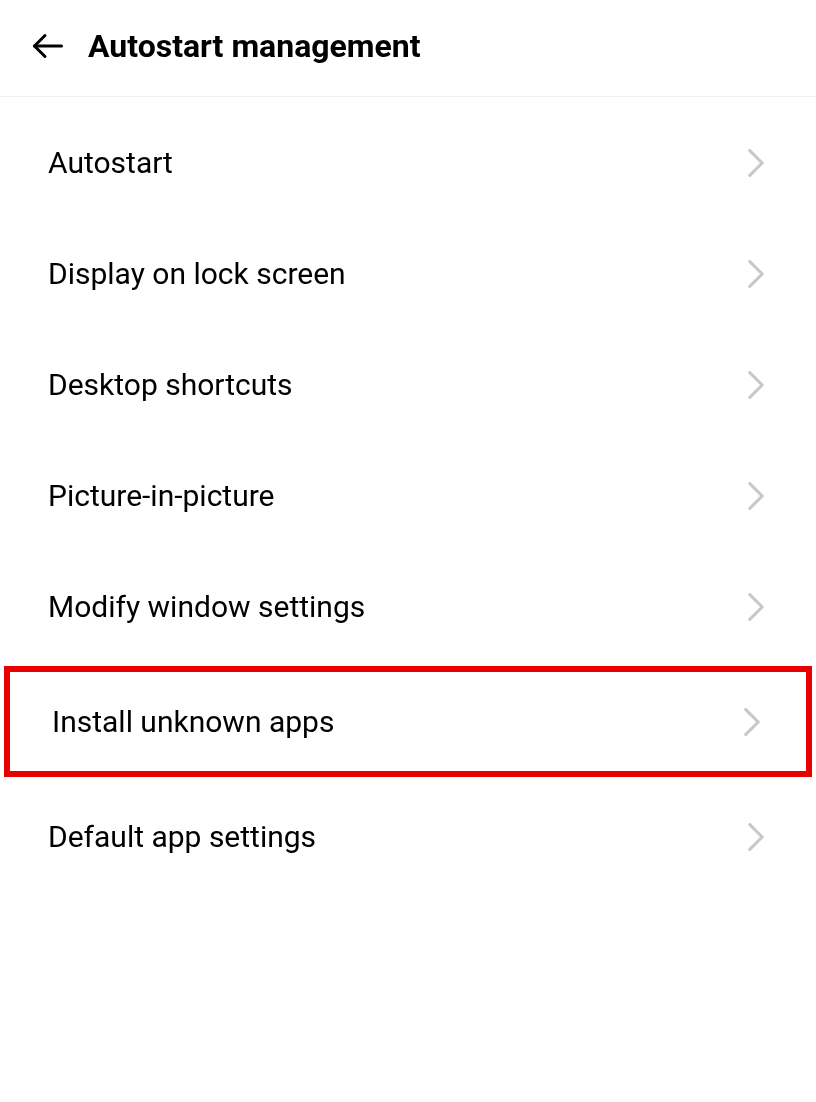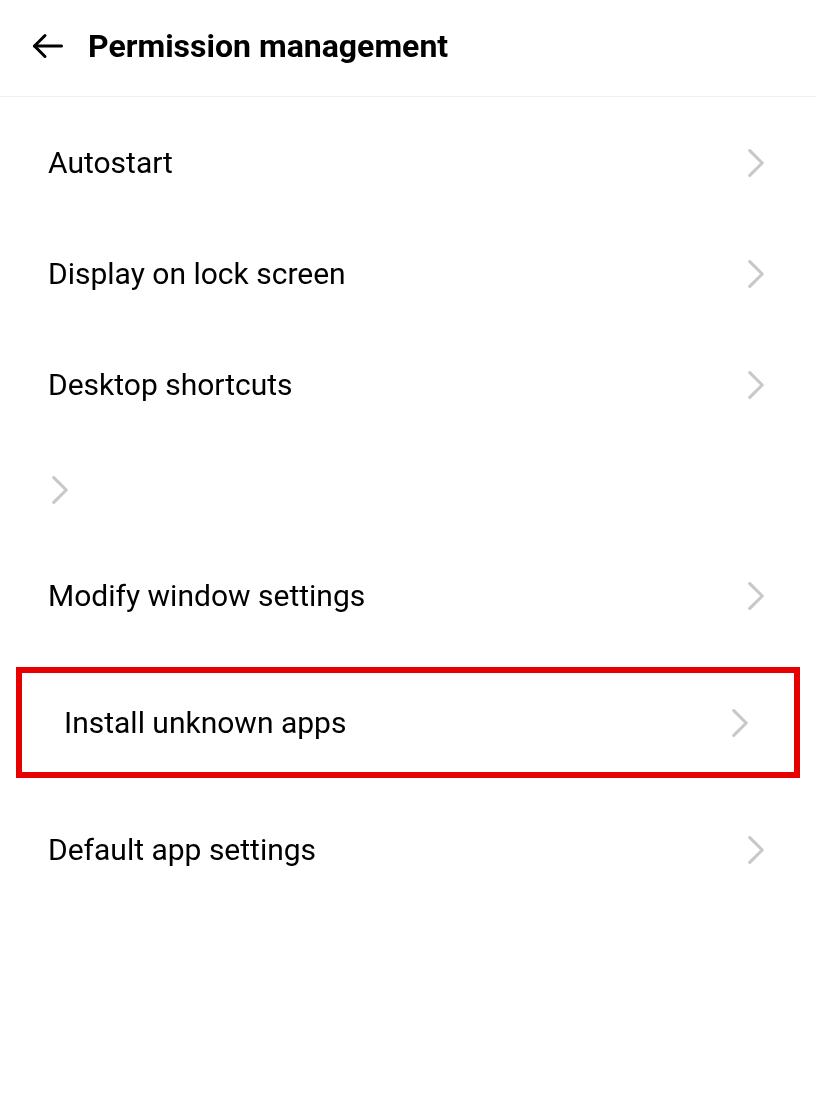--- a/index.html
+++ b/index.html
@@ -44,21 +44,21 @@
     .list-item {
       display: flex;
       align-items: center;
       justify-content: space-between;
       padding: 38px 48px 38px 48px;
       cursor: pointer;
     }
     .list-item.highlighted {
       border: 6px solid #e60000;
       padding: 32px 42px 32px 42px;
-      margin: 16px;
+      margin: 4px;
     }
     .item-label {
       font-size: 30px;
       font-weight: 400;
       color: #000;
     }
     .chevron {
       width: 24px;
       height: 24px;
       display: flex;
@@ -73,21 +73,21 @@
 </head>
 <body>
 
 <div class="header">
   <div class="back-arrow">
     <svg viewBox="0 0 24 24" fill="none" stroke="#000" stroke-width="2" stroke-linecap="round" stroke-linejoin="round">
       <line x1="21" y1="12" x2="3" y2="12"></line>
       <polyline points="10 19 3 12 10 5"></polyline>
     </svg>
   </div>
-  <div class="page-title">Permission management</div>
+  <div class="page-title">Autostart management</div>
 </div>
 
 <div class="list">
 
   <div class="list-item">
     <span class="item-label">Autostart</span>
     <span class="chevron">
       <svg viewBox="0 0 10 18" fill="none" stroke="#c8c8c8" stroke-width="2" stroke-linecap="round" stroke-linejoin="round">
           <polyline points="1 1 9 9 1 17"></polyline>
         </svg>
@@ -107,20 +107,21 @@
   <div class="list-item">
     <span class="item-label">Desktop shortcuts</span>
     <span class="chevron">
       <svg viewBox="0 0 10 18" fill="none" stroke="#c8c8c8" stroke-width="2" stroke-linecap="round" stroke-linejoin="round">
           <polyline points="1 1 9 9 1 17"></polyline>
         </svg>
     </span>
   </div>
 
   <div class="list-item">
+    <span class="item-label">Picture-in-picture</span>
     <span class="chevron">
       <svg viewBox="0 0 10 18" fill="none" stroke="#c8c8c8" stroke-width="2" stroke-linecap="round" stroke-linejoin="round">
           <polyline points="1 1 9 9 1 17"></polyline>
         </svg>
     </span>
   </div>
 
   <div class="list-item">
     <span class="item-label">Modify window settings</span>
     <span class="chevron">

